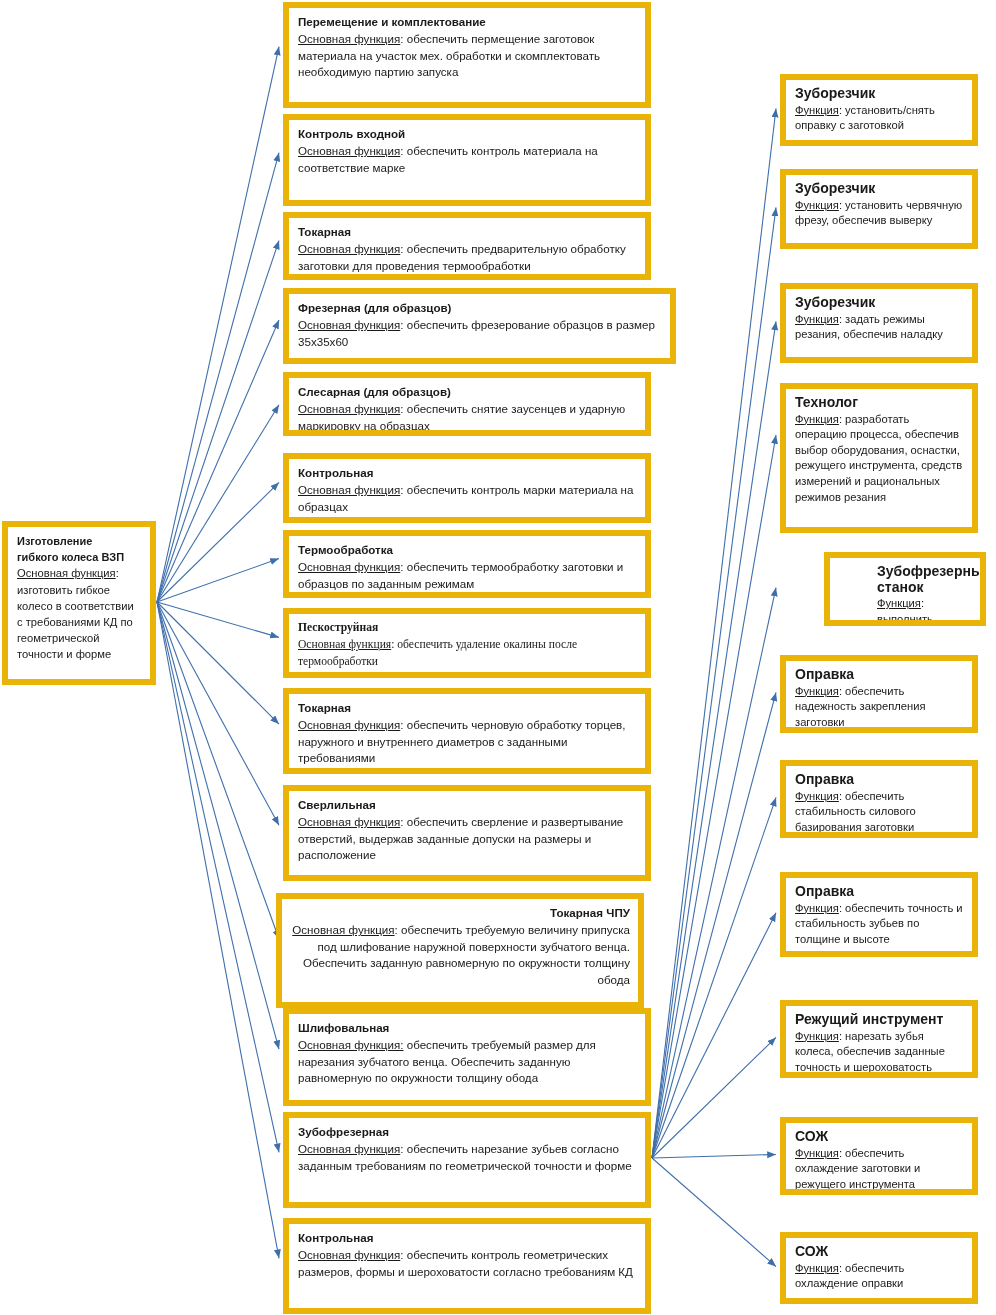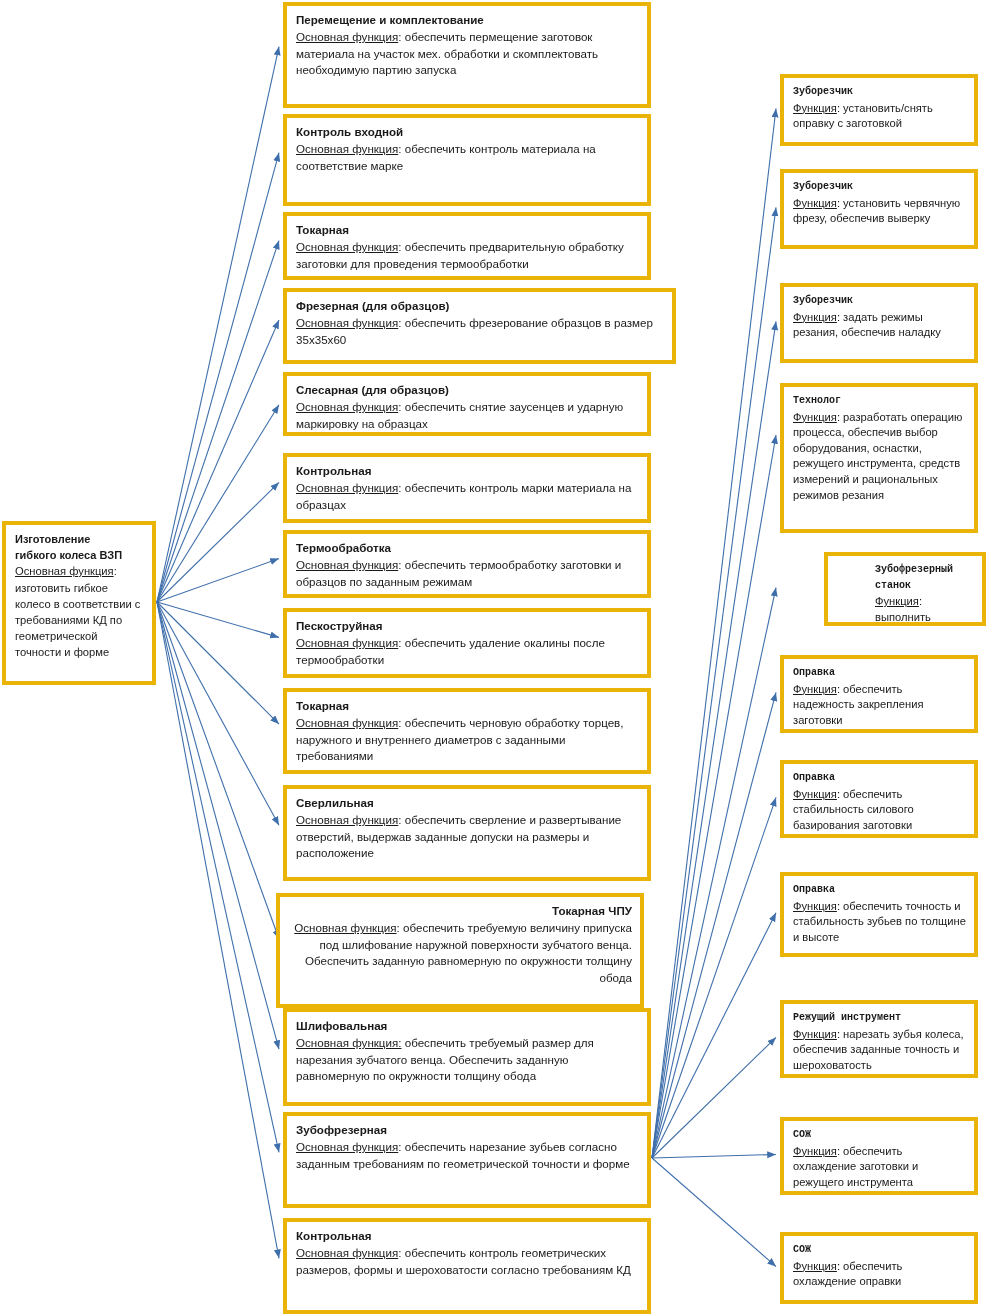--- a/index.html
+++ b/index.html
@@ -18,21 +18,21 @@
     position:absolute;
     left:0; top:0;
     width:996px; height:1315px;
     pointer-events:none;
     z-index:1;
   }
   .node{
     position:absolute;
     box-sizing:border-box;
     background:#ffffff;
-    border:4px solid #eab308;
+    border:6px solid #eab308;
     z-index:2;
     padding:6px 8px 4px 9px;
     overflow:hidden;
   }
   .node .ttl{
     display:block;
     font-weight:bold;
     color:#1a1a1a;
     margin-bottom:1px;
   }
@@ -47,21 +47,21 @@
   .col-mid{
     font-size:11.6px;
     line-height:16.4px;
   }
   .col-mid .ttl{font-size:11.6px;}
   
   .col-right{
     font-size:11.2px;
     line-height:15.6px;
   }
-  .col-right .ttl{font-size:10px;font-family:Liberation Mono, monospace;}
+  .col-right .ttl{font-size:14px;}
   
   .col-root{
     font-size:11.2px;
     line-height:16.2px;
   }
   .col-root .ttl{font-size:11px; margin-bottom:0;}
 </style>
 </head>
 <body>
 
@@ -132,21 +132,21 @@
         <span class="bdy"><span class="lbl">Основная функция</span><span>: обеспечить снятие заусенцев и ударную маркировку на образцах</span></span>
       </div>
       <div class="node col-mid" style="left: 283px; top: 453px; width: 368px; height: 70px;">
         <span class="ttl">Контрольная</span>
         <span class="bdy"><span class="lbl">Основная функция</span><span>: обеспечить контроль марки материала на образцах</span></span>
       </div>
       <div class="node col-mid" style="left: 283px; top: 530px; width: 368px; height: 68px;">
         <span class="ttl">Термообработка</span>
         <span class="bdy"><span class="lbl">Основная функция</span><span>: обеспечить термообработку заготовки и образцов по заданным режимам</span></span>
       </div>
-      <div class="node col-mid" style="left: 283px; top: 608px; width: 368px; height: 70px;">
+      <div class="node col-mid" style="left: 283px; top: 608px; width: 368px; height: 70px; font-family: Liberation Serif, serif;">
         <span class="ttl">Пескоструйная</span>
         <span class="bdy"><span class="lbl">Основная функция</span><span>: обеспечить удаление окалины после термообработки</span></span>
       </div>
       <div class="node col-mid" style="left: 283px; top: 688px; width: 368px; height: 86px;">
         <span class="ttl">Токарная</span>
         <span class="bdy"><span class="lbl">Основная функция</span><span>: обеспечить черновую обработку торцев, наружного и внутреннего диаметров  с заданными требованиями</span></span>
       </div>
       <div class="node col-mid" style="left: 283px; top: 785px; width: 368px; height: 96px;">
         <span class="ttl">Сверлильная</span>
         <span class="bdy"><span class="lbl">Основная функция</span><span>: обеспечить сверление и развертывание отверстий,  выдержав заданные допуски на размеры и расположение</span></span>

